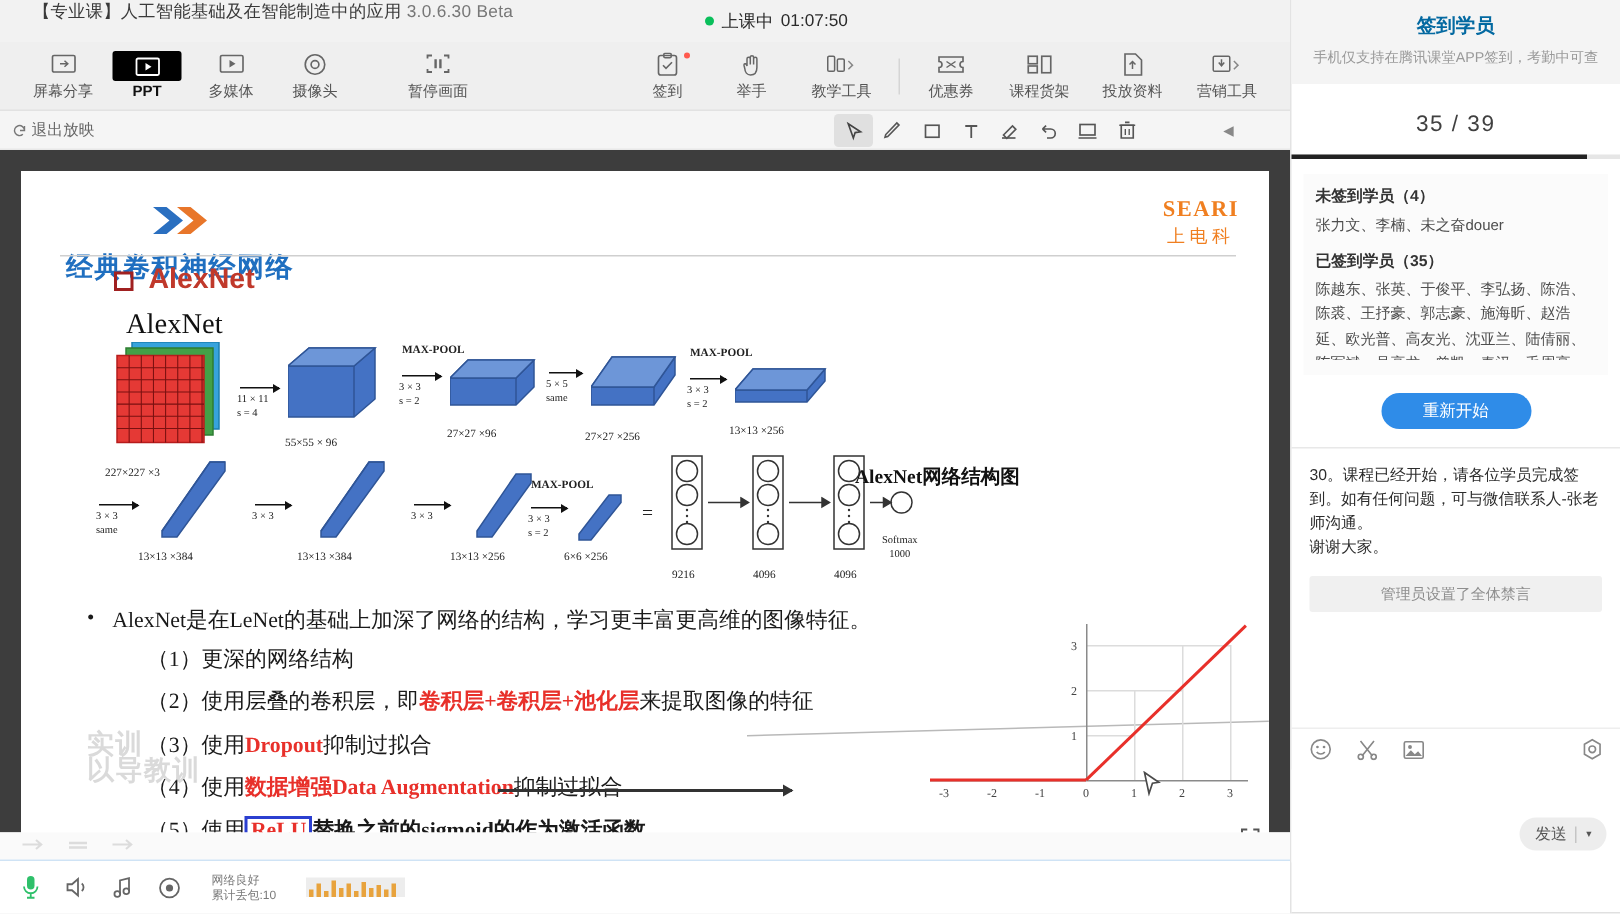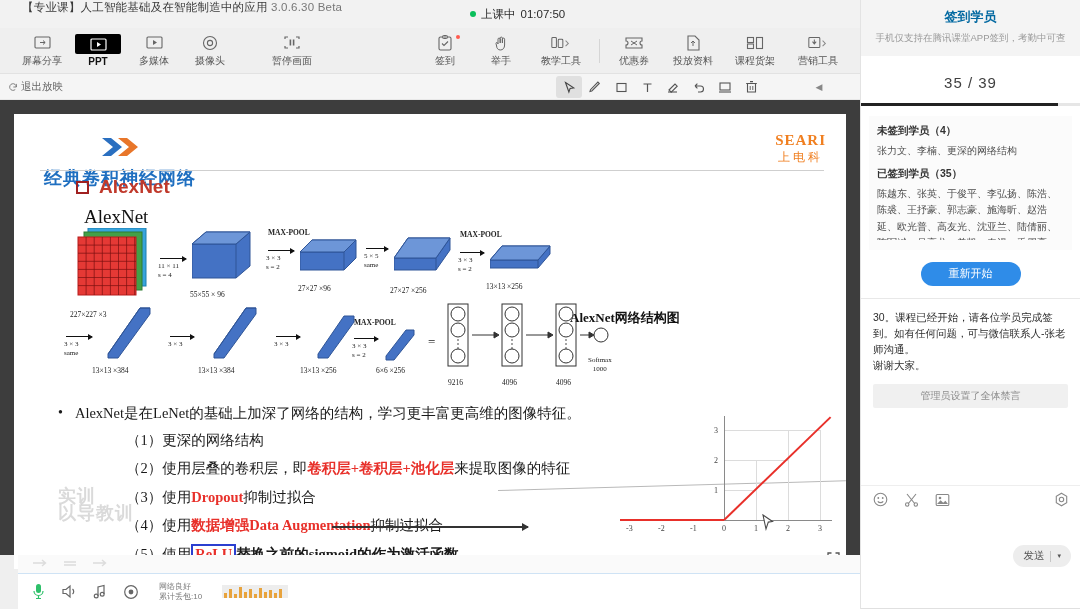--- a/index.html
+++ b/index.html
@@ -110,21 +110,21 @@
 
   .netcap {
     position:absolute; left: 556px; top: 195px; font-size: 13px; color: #111;
     font-family:"Liberation Serif", serif; font-weight: bold;
   }
 
   
   .bullets { position:absolute; left: 44px; top: 290px; width: 700px; }
   .b-main { display:flex; gap: 12px; font-size: 14.5px; color:#1a1a1a; font-family:"Liberation Serif", serif; }
   .b-dot { font-size: 14px; line-height:1.3; }
-  .b-sub { margin-left: 68px; font-size: 14.5px; color:#1a1a1a; font-family:"Liberation Serif", serif; line-height: 1.55; margin-top: 6px;}
+  .b-sub { margin-left: 40px; font-size: 14.5px; color:#1a1a1a; font-family:"Liberation Serif", serif; line-height: 1.55; margin-top: 6px;}
   .b-sub .rd { color: #e8302a; font-weight: bold; }
   .b-sub .bd { font-weight: bold; }
   .relu-box { border: 2px solid #2b3fd0; padding: 0 2px; }
 
   
   .plot { position:absolute; left: 602px; top: 300px; width: 216px; height: 130px; }
   .plot .axis { position:absolute; background:#8a8a8a; }
   .plot .grid { position:absolute; background:#dcdcdc; }
   .plot .tick { position:absolute; font-size: 8px; color:#444; font-family:"Liberation Serif", serif;}
   .plot .line { position:absolute; background:#e8302a; height: 1.6px; transform-origin: left center;}
@@ -136,21 +136,20 @@
   .watermark {
     position:absolute; left: 44px; top: 374px; font-size: 18px; font-weight:bold;
     color: rgba(150,150,150,.35); line-height: .95; letter-spacing:1px;
   }
   .fs-btn { position: absolute; right: 6px; bottom: 4px; color:#555; cursor:pointer; }
 
   
   .bottombar {
     position: absolute; left: 0; top: 555px; width: 860px; height: 54px;
     background: #fff;
-    margin-left: 18px;
   }
   .bb-top { position:absolute; left:0; top:0; width:860px; height:18px; background:#fafafa; display:flex; align-items:center; gap:14px; padding-left:14px;}
   .bb-line { position:absolute; left:0; top:18px; width:860px; height:1px; background:#cfe3f5; }
   .bb-main { position:absolute; left:0; top:19px; width:860px; height:35px; background:#fff; display:flex; align-items:center; gap:16px; padding-left:14px;}
   .net-stat { font-size:8px; color:#7a7a7a; line-height:1.25; margin-left:4px; }
   .vu { width:66px; height:13px; background:#ededed; position:relative; overflow:hidden; margin-left:4px;}
   .vu i { position:absolute; bottom:0; width:3px; background:#e8a33d; }
 
   
   .rpanel {
@@ -308,37 +307,37 @@
         <svg width="18" height="14" viewBox="0 0 18 14">
             <path d="M1 2h16v3a2 2 0 000 4v3H1v-3a2 2 0 000-4z" fill="none" stroke="#666" stroke-width="1.1"></path>
             <path d="M6 5l6 4M12 5l-6 4" stroke="#666" stroke-width="1"></path>
           </svg>
       </span>
       <span class="tl">优惠券</span>
     </div>
 
     <div class="tool" style="width:62px">
       <span class="ti">
-        <svg width="14" height="16" viewBox="0 0 14 16">
-            <path d="M2 1h7l4 4v10H2z" fill="none" stroke="#666" stroke-width="1.1"></path>
-            <path d="M7 11V6.5M5 8l2-2 2 2" fill="none" stroke="#666" stroke-width="1"></path>
-          </svg>
-      </span>
-      <span class="tl">投放资料</span>
-    </div>
-
-    <div class="tool" style="width:62px">
-      <span class="ti">
         <svg width="18" height="14" viewBox="0 0 18 14">
             <rect x="1.5" y="1.5" width="6" height="5" fill="none" stroke="#666" stroke-width="1.1"></rect>
             <rect x="10.5" y="1.5" width="6" height="11" fill="none" stroke="#666" stroke-width="1.1"></rect>
             <rect x="1.5" y="8" width="6" height="4.5" fill="none" stroke="#666" stroke-width="1.1"></rect>
           </svg>
       </span>
       <span class="tl">课程货架</span>
+    </div>
+
+    <div class="tool" style="width:62px">
+      <span class="ti">
+        <svg width="14" height="16" viewBox="0 0 14 16">
+            <path d="M2 1h7l4 4v10H2z" fill="none" stroke="#666" stroke-width="1.1"></path>
+            <path d="M7 11V6.5M5 8l2-2 2 2" fill="none" stroke="#666" stroke-width="1"></path>
+          </svg>
+      </span>
+      <span class="tl">投放资料</span>
     </div>
 
     <div class="tool" style="width:64px">
       <span class="ti">
         <svg width="24" height="15" viewBox="0 0 24 15">
             <rect x="2" y="2" width="12" height="11" rx="1" fill="none" stroke="#666" stroke-width="1.1"></rect>
             <path d="M8 4.2v5M6 6.6l2 2.4 2-2.4" fill="none" stroke="#666" stroke-width="1.1"></path>
             <path d="M17 5.5l3 3 -3 3" fill="none" stroke="#888" stroke-width="1.1"></path>
           </svg>
       </span>
@@ -703,21 +702,21 @@
       <div class="rp-sub">手机仅支持在腾讯课堂APP签到，考勤中可查</div>
     </div>
 
     <div class="rp-count">35 / 39</div>
     <div class="rp-progress">
         <i></i>
       </div>
 
     <div class="rp-list">
       <h4>未签到学员（4）</h4>
-      <div class="names">张力文、李楠、更深的网络结构</div>
+      <div class="names">张力文、李楠、未之奋douer</div>
       <div class="gap"></div>
       <h4>已签到学员（35）</h4>
       <div class="names clip">陈越东、张英、于俊平、李弘扬、陈浩、陈裘、王抒豪、郭志豪、施海昕、赵浩延、欧光普、高友光、沈亚兰、陆倩丽、陈军斌、吴高龙、曾凯、秦汉、毛周亮、罗纱、刘美</div>
     </div>
 
     <button class="restart-btn">重新开始</button>
     <div class="rp-div"></div>
 
     <div class="chat-msg" style="white-space:pre-line">30。课程已经开始，请各位学员完成签到。如有任何问题，可与微信联系人-张老师沟通。
 谢谢大家。</div>

